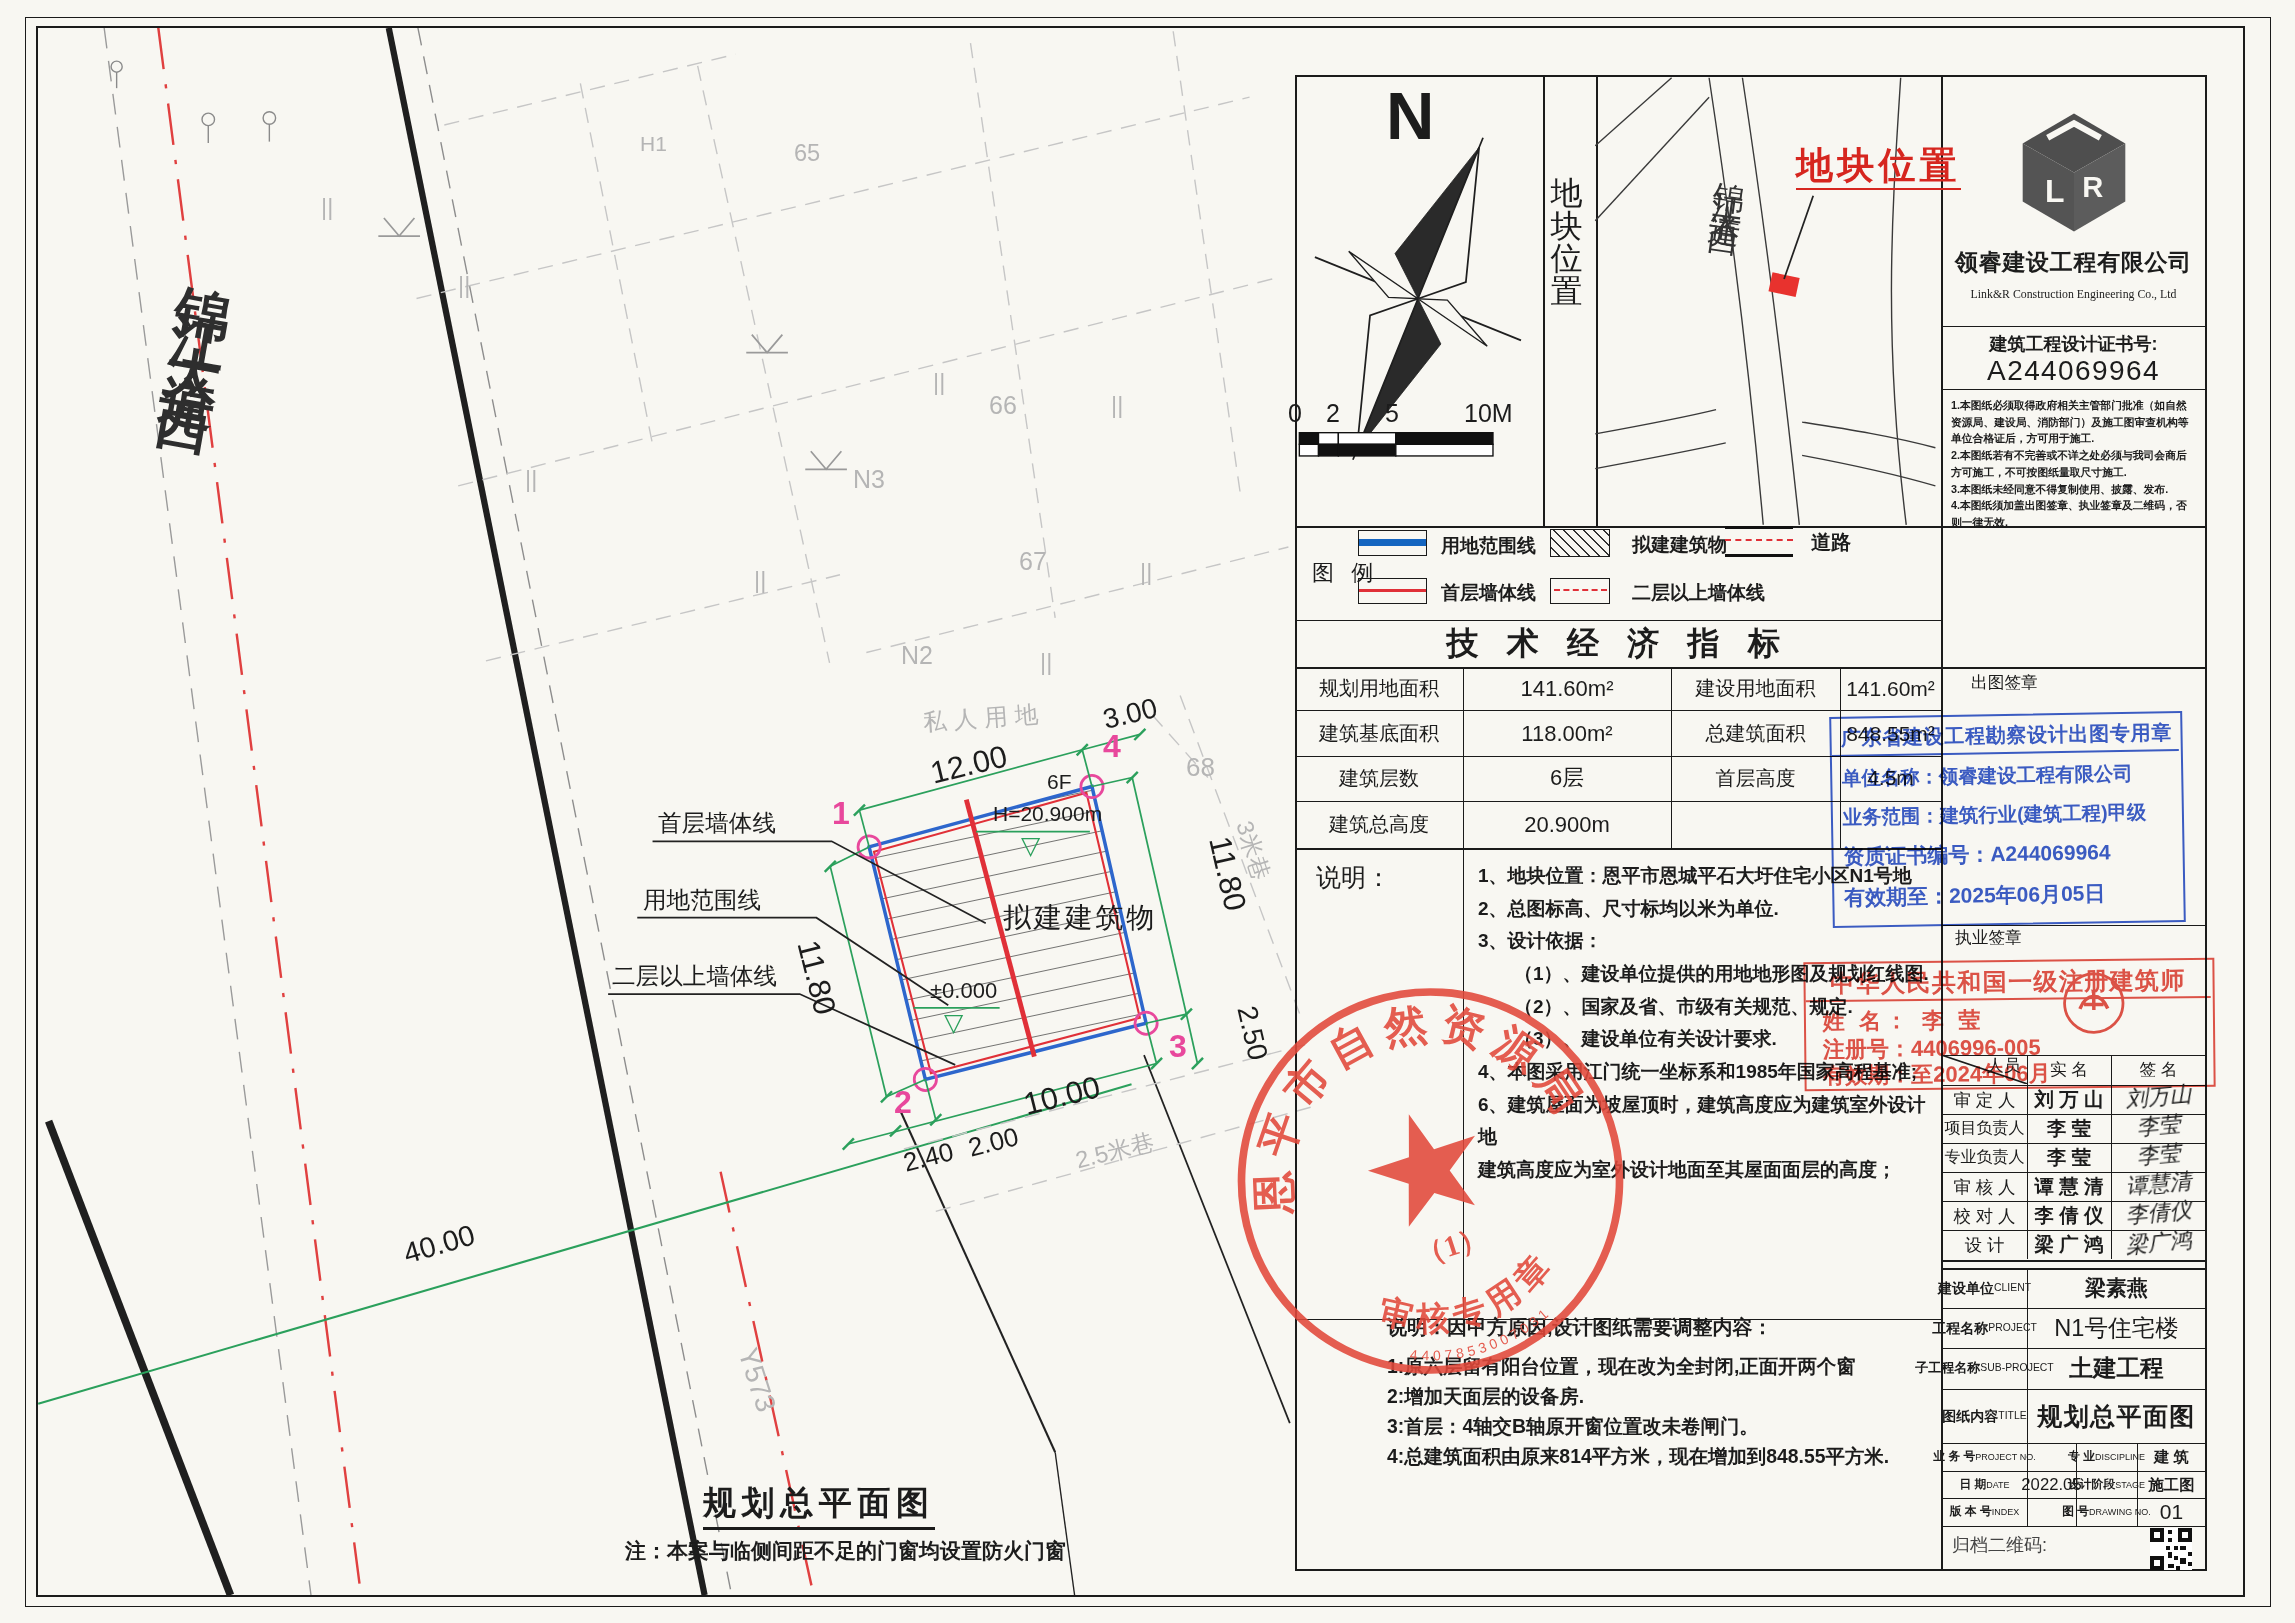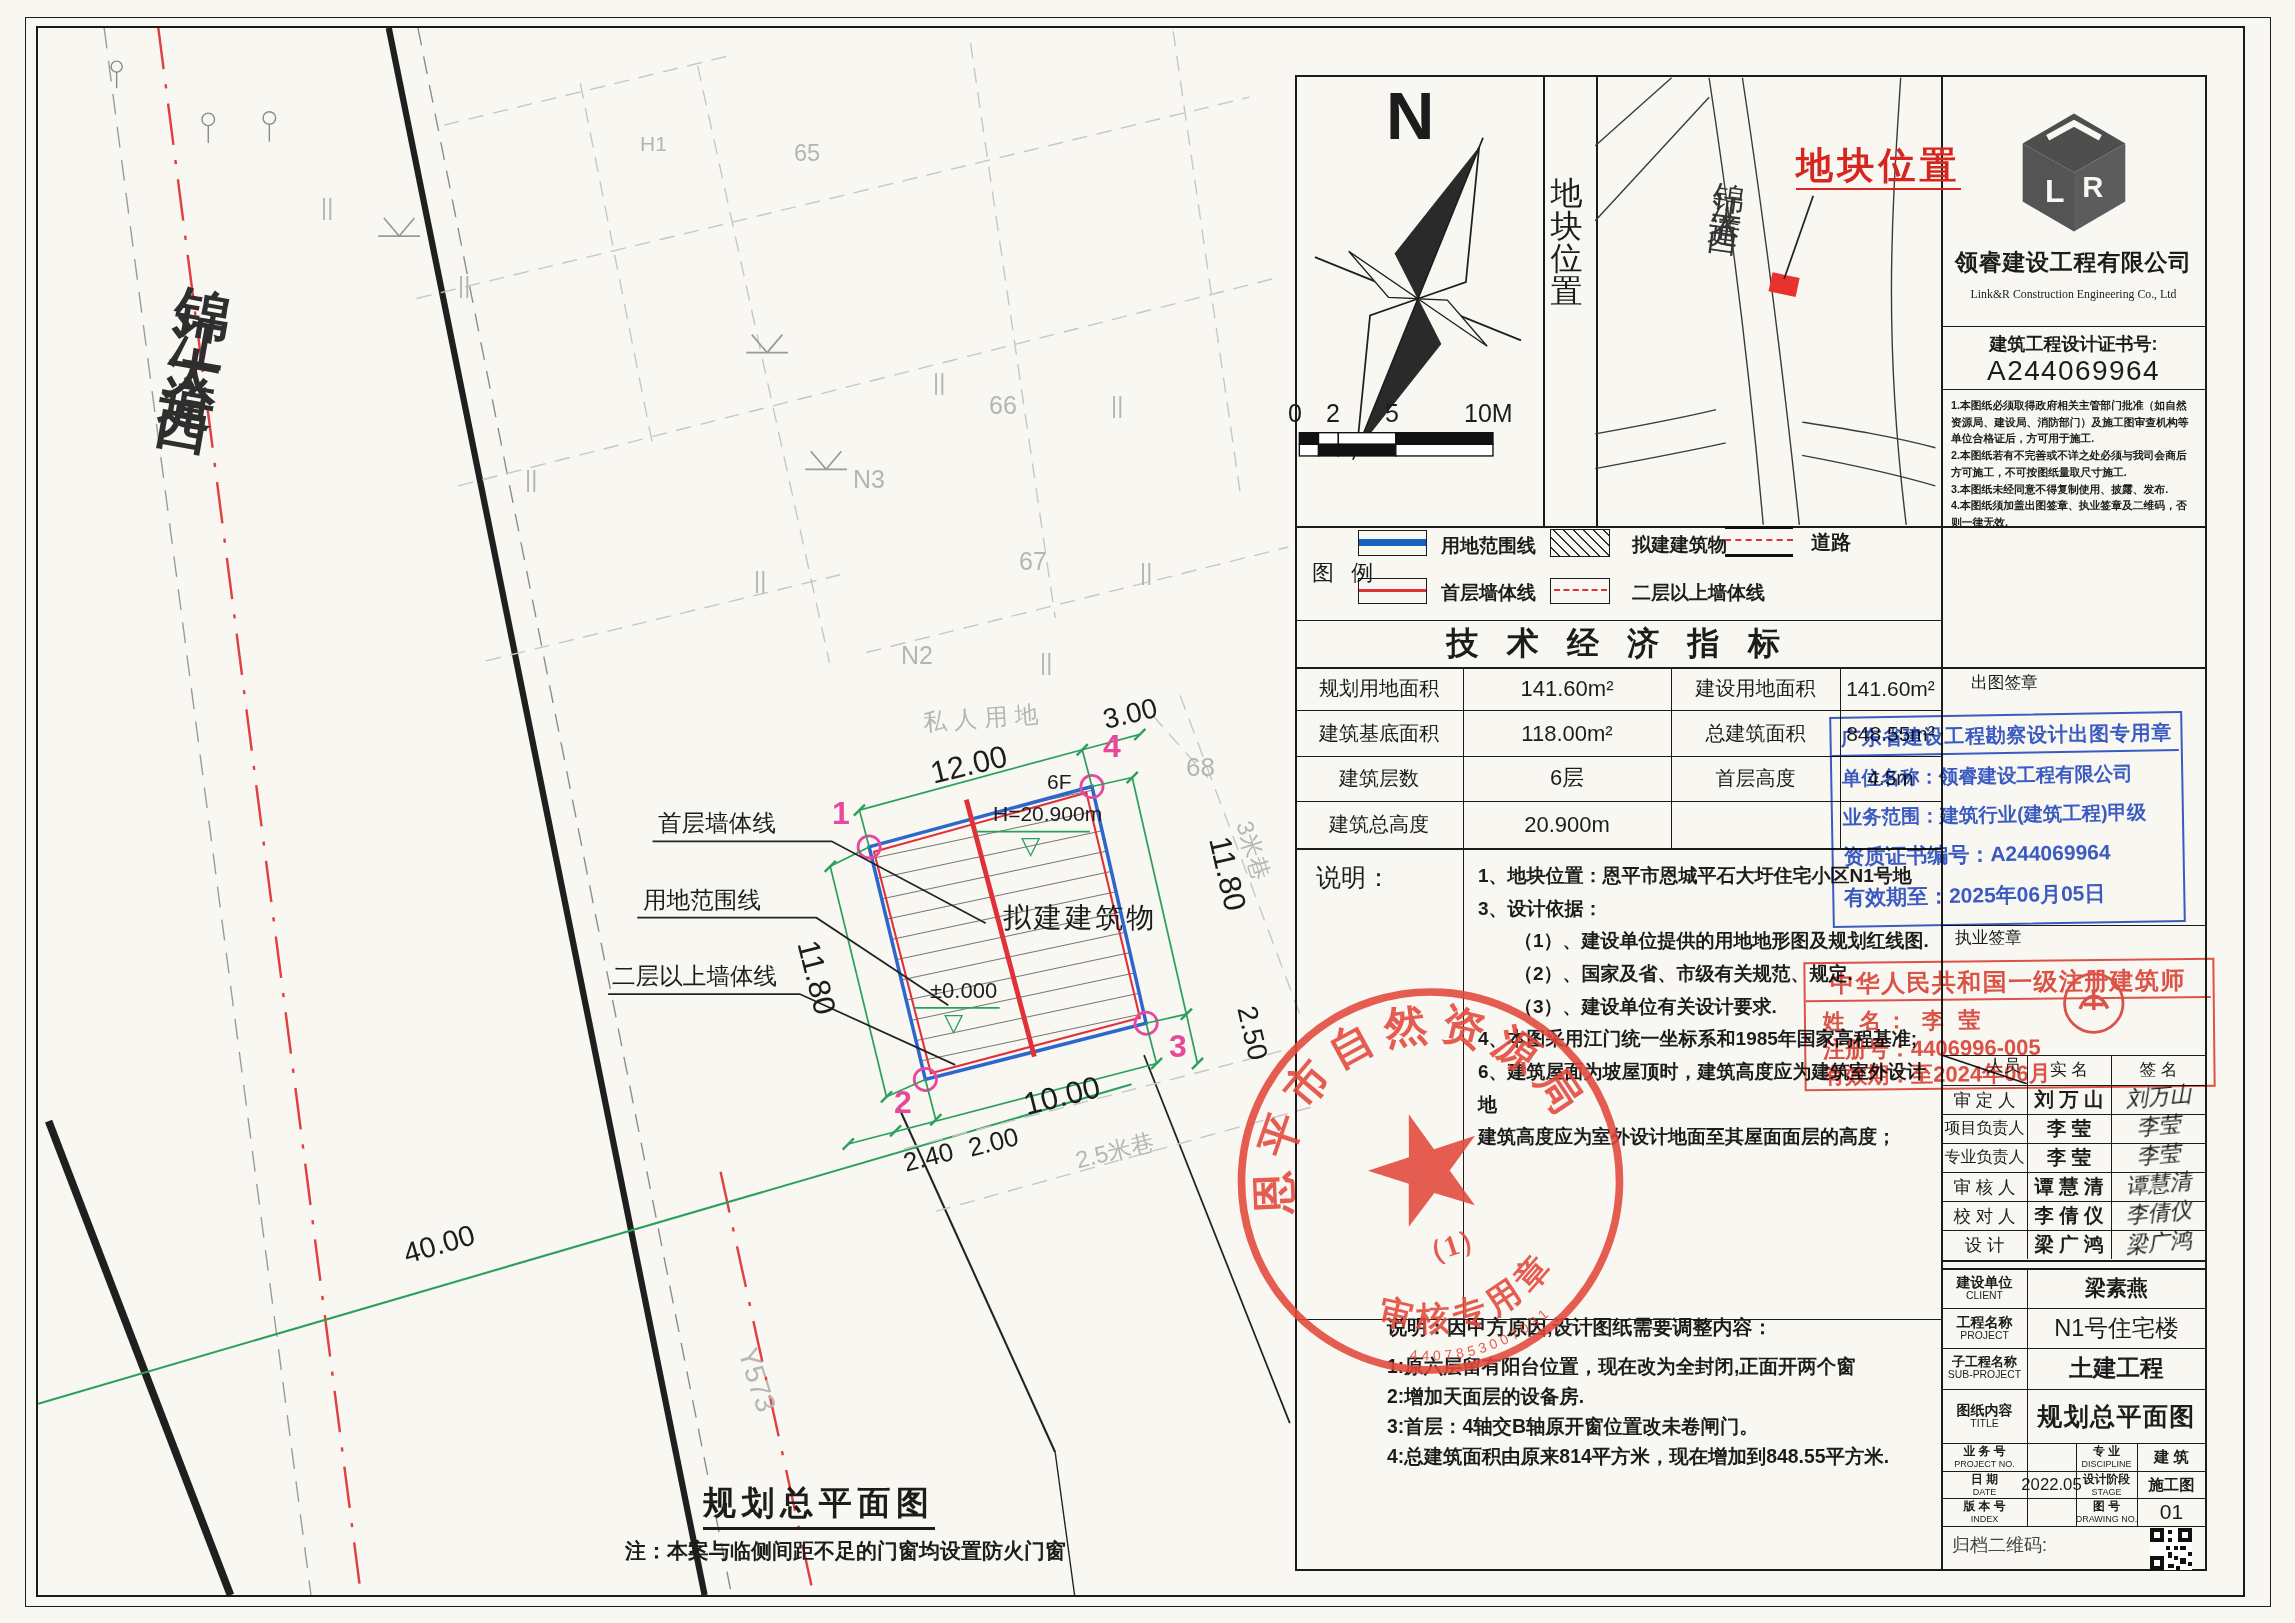--- a/index.html
+++ b/index.html
@@ -10,21 +10,21 @@
   .hl{position:absolute;background:#1b1b1b;height:1.4px}
   .vl{position:absolute;background:#1b1b1b;width:1.4px}
   .lbl{position:absolute;white-space:nowrap;line-height:1}
   .cell{position:absolute;display:flex;align-items:center;justify-content:center;
         box-sizing:border-box;white-space:nowrap}
   .gray{color:#b5b5b5}
   .vtx{writing-mode:vertical-rl;text-orientation:upright}
   .serif{font-family:"Liberation Serif",serif}
   .sig{font-style:italic;transform:rotate(-5deg);font-size:22px;color:#1d1d1d;filter:blur(0.2px)}
   .lc{font-weight:700}
-  .two{display:flex;flex-direction:column;align-items:center;justify-content:center;line-height:1.15}
+  .two{display:flex;flex-direction:row;align-items:center;justify-content:center;line-height:1.15}
   .two .en{font-size:10.4px;font-weight:400}
   .blue-stamp{position:absolute;left:1831px;top:714px;width:353px;height:211px;
       border:2.8px solid #2b50c8;color:#2b50c8;transform:rotate(-1deg);box-sizing:border-box;
       opacity:.92;mix-blend-mode:multiply;font-weight:700}
   .red-stamp{position:absolute;left:1804px;top:960px;width:411px;height:129px;
       border:2.8px solid #e0453a;color:#e0453a;transform:rotate(-.6deg);box-sizing:border-box;
       opacity:.92;mix-blend-mode:multiply;font-weight:700}
   .hatchbox{background:repeating-linear-gradient(45deg,transparent 0 5.6px,#333 5.6px 7px)}
 </style>
 </head>
@@ -341,20 +341,21 @@
   <div class="cell" style="left:1840px;top:756px;width:101px;height:44px;font-size:21px">4.5m</div>
 
   <div class="cell" style="left:1295px;top:801px;width:168px;height:47px;font-size:20px">建筑总高度</div>
   <div class="cell" style="left:1463px;top:801px;width:208px;height:47px;font-size:22px">20.900m</div>
   <div class="cell" style="left:1671px;top:801px;width:169px;height:47px;font-size:20px"></div>
   <div class="cell" style="left:1840px;top:801px;width:101px;height:47px;font-size:21px"></div>
 
   <div class="lbl" style="left:1316px;top:865px;font-size:25px">说明：</div>
   <div class="abs" style="left:1478px;top:860px;width:458px;font-size:19px;font-weight:600;line-height:1.72">
     <div>1、地块位置：恩平市恩城平石大圩住宅小区N1号地</div>
+    <div>2、总图标高、尺寸标均以米为单位.</div>
     <div>3、设计依据：</div>
     <div style="padding-left:36px">（1）、建设单位提供的用地地形图及规划红线图.</div>
     <div style="padding-left:36px">（2）、国家及省、市级有关规范、规定.</div>
     <div style="padding-left:36px">（3）、建设单位有关设计要求.</div>
     <div>4、本图采用江门统一坐标系和1985年国家高程基准;</div>
     <div>6、建筑屋面为坡屋顶时，建筑高度应为建筑室外设计地</div>
     <div>建筑高度应为室外设计地面至其屋面面层的高度；</div>
   </div>
 
   <div class="abs" style="left:1387px;top:1314px;width:549px">

